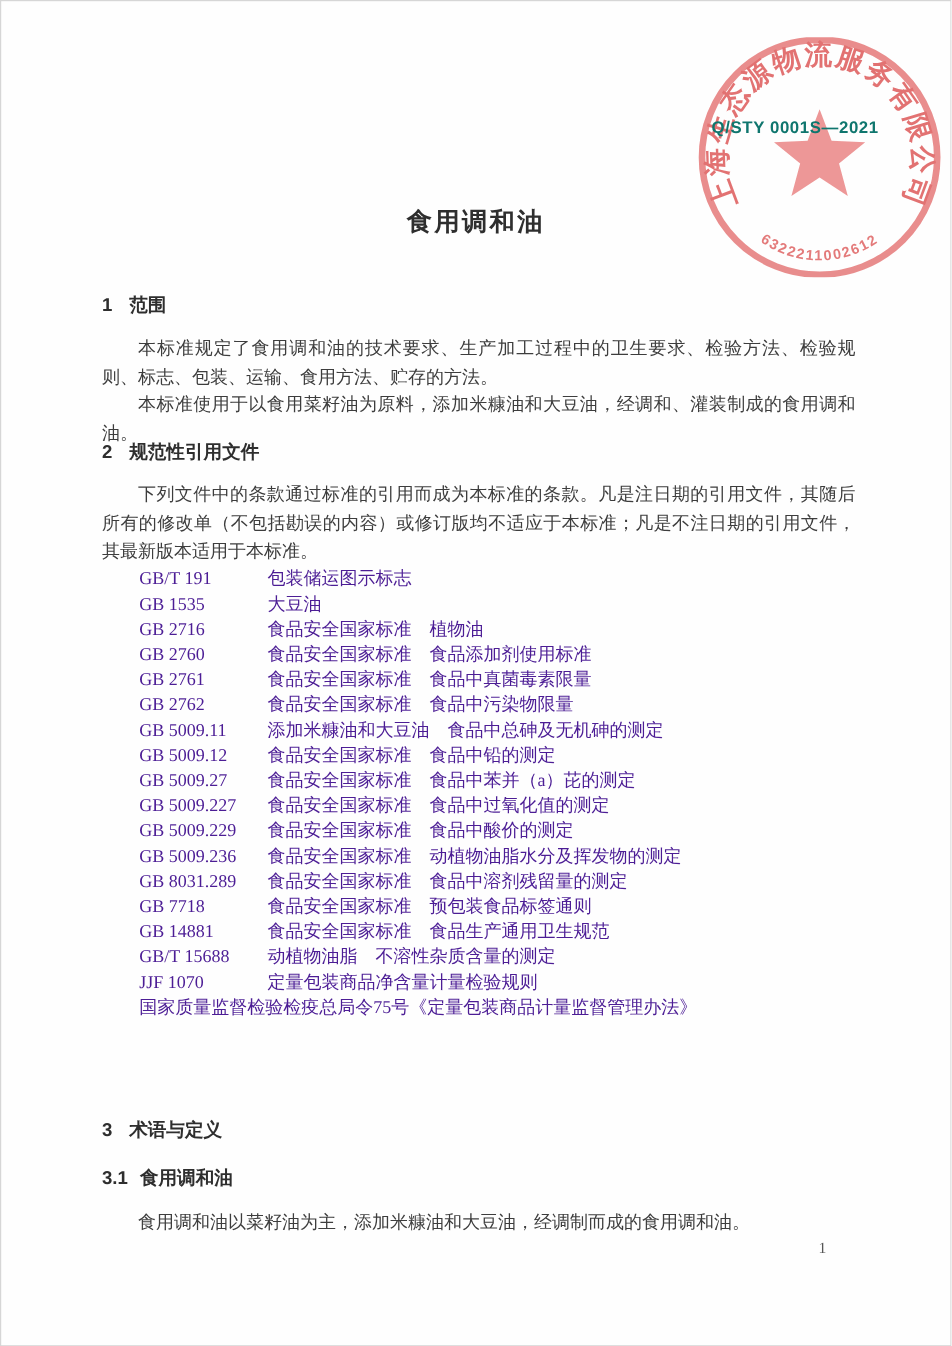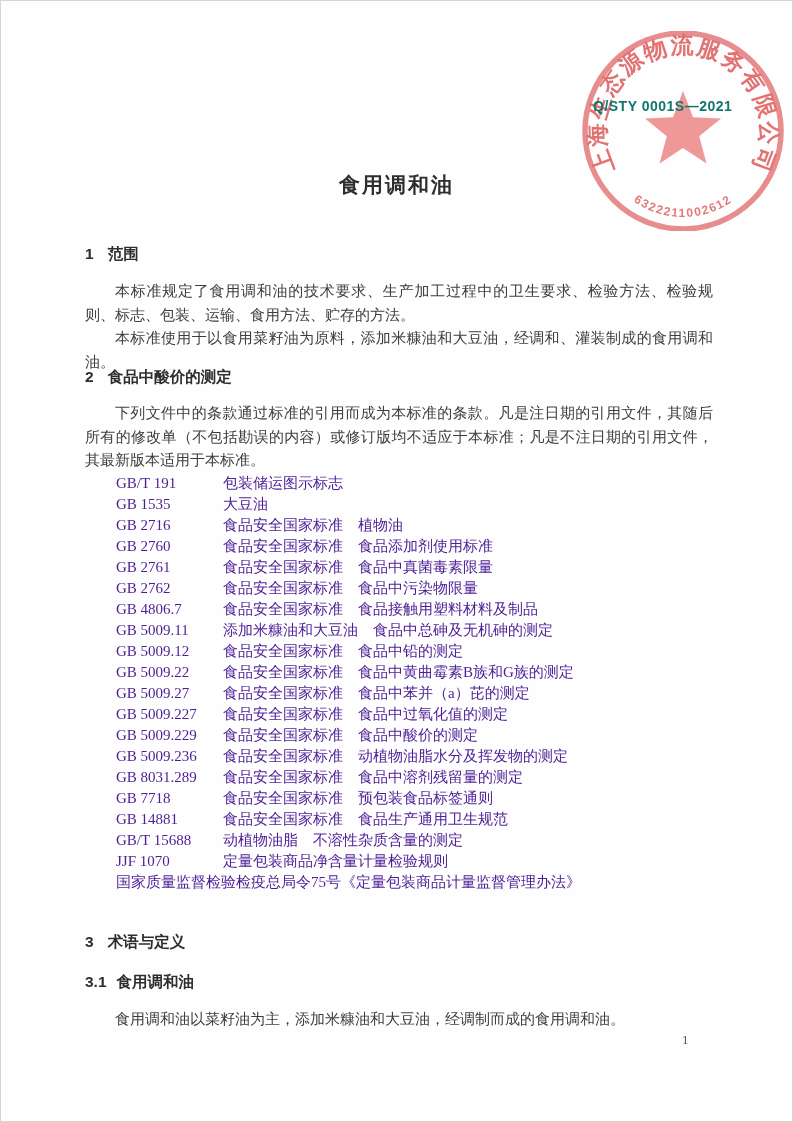--- a/index.html
+++ b/index.html
@@ -109,35 +109,33 @@
 
   <div class="abs doc-title">食用调和油</div>
 
   <div class="abs sec-h" style="top:243px;">
     <span class="num">1</span><span>范围</span>
   </div>
   <div class="abs para" style="top:279px;">本标准规定了食用调和油的技术要求、生产加工过程中的卫生要求、检验方法、检验规则、标志、包装、运输、食用方法、贮存的方法。</div>
   <div class="abs para" style="top:326px;">本标准使用于以食用菜籽油为原料，添加米糠油和大豆油，经调和、灌装制成的食用调和油。</div>
 
   <div class="abs sec-h" style="top:366px;">
-    <span class="num">2</span><span>食品中酸价的测定</span>
+    <span class="num">2</span><span>规范性引用文件</span>
   </div>
   <div class="abs para" style="top:401px;">下列文件中的条款通过标准的引用而成为本标准的条款。凡是注日期的引用文件，其随后所有的修改单（不包括勘误的内容）或修订版均不适应于本标准；凡是不注日期的引用文件，其最新版本适用于本标准。</div>
 
   <div class="abs ref-list" style="top:472px;">
     <div class="ref-row"><span class="ref-code">GB/T 191</span><span>包装储运图示标志</span></div>
     <div class="ref-row"><span class="ref-code">GB 1535</span><span>大豆油</span></div>
     <div class="ref-row"><span class="ref-code">GB 2716</span><span>食品安全国家标准　植物油</span></div>
     <div class="ref-row"><span class="ref-code">GB 2760</span><span>食品安全国家标准　食品添加剂使用标准</span></div>
     <div class="ref-row"><span class="ref-code">GB 2761</span><span>食品安全国家标准　食品中真菌毒素限量</span></div>
     <div class="ref-row"><span class="ref-code">GB 2762</span><span>食品安全国家标准　食品中污染物限量</span></div>
-    <div class="ref-row"><span class="ref-code">GB 4806.7</span><span>食品安全国家标准　食品接触用塑料材料及制品</span></div>
     <div class="ref-row"><span class="ref-code">GB 5009.11</span><span>添加米糠油和大豆油　食品中总砷及无机砷的测定</span></div>
     <div class="ref-row"><span class="ref-code">GB 5009.12</span><span>食品安全国家标准　食品中铅的测定</span></div>
-    <div class="ref-row"><span class="ref-code">GB 5009.22</span><span>食品安全国家标准　食品中黄曲霉素B族和G族的测定</span></div>
     <div class="ref-row"><span class="ref-code">GB 5009.27</span><span>食品安全国家标准　食品中苯并（a）芘的测定</span></div>
     <div class="ref-row"><span class="ref-code">GB 5009.227</span><span>食品安全国家标准　食品中过氧化值的测定</span></div>
     <div class="ref-row"><span class="ref-code">GB 5009.229</span><span>食品安全国家标准　食品中酸价的测定</span></div>
     <div class="ref-row"><span class="ref-code">GB 5009.236</span><span>食品安全国家标准　动植物油脂水分及挥发物的测定</span></div>
     <div class="ref-row"><span class="ref-code">GB 8031.289</span><span>食品安全国家标准　食品中溶剂残留量的测定</span></div>
     <div class="ref-row"><span class="ref-code">GB 7718</span><span>食品安全国家标准　预包装食品标签通则</span></div>
     <div class="ref-row"><span class="ref-code">GB 14881</span><span>食品安全国家标准　食品生产通用卫生规范</span></div>
     <div class="ref-row"><span class="ref-code">GB/T 15688</span><span>动植物油脂　不溶性杂质含量的测定</span></div>
     <div class="ref-row"><span class="ref-code">JJF 1070</span><span>定量包装商品净含量计量检验规则</span></div>
     <div class="ref-row">国家质量监督检验检疫总局令75号《定量包装商品计量监督管理办法》</div>

